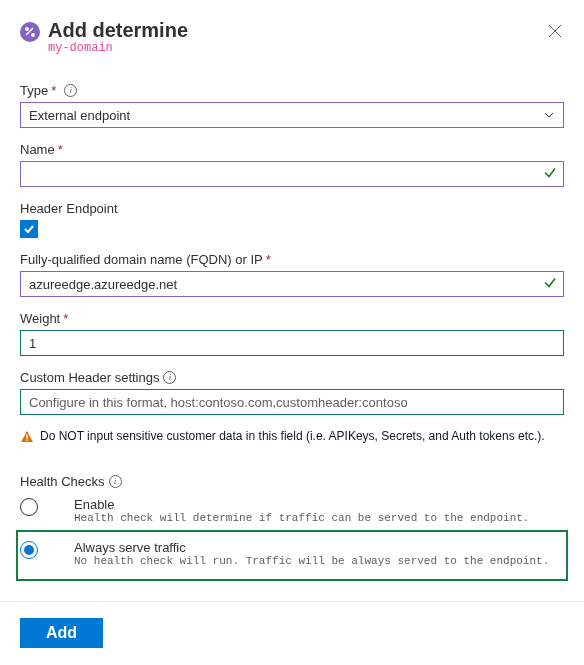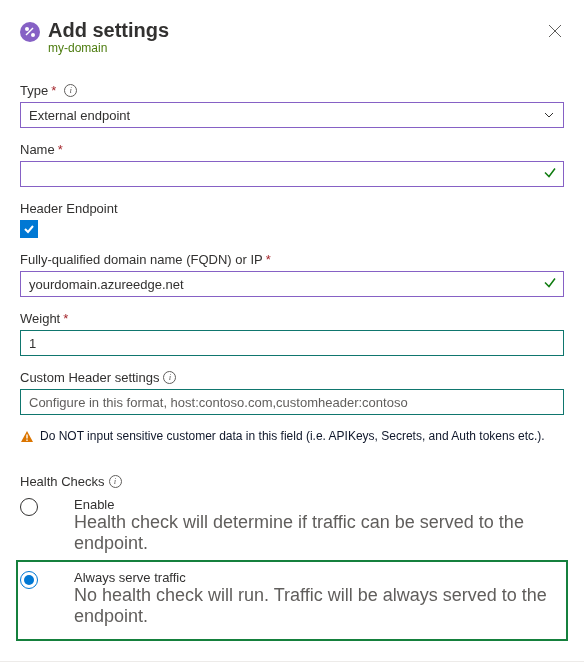--- a/index.html
+++ b/index.html
@@ -18,21 +18,21 @@
     width: 20px; height: 20px; flex: 0 0 20px;
     border-radius: 50%;
     background: #8661c5;
     position: relative;
     margin-top: 4px;
     margin-right: 8px;
   }
   .header-icon svg { position:absolute; top:2px; left:2px; }
   .header-titles { flex: 1; }
   .header-title { font-size: 20px; font-weight: 600; line-height: 24px; }
-  .header-sub { font-size: 12px; color: #4d7c0f; margin-top: -1px; }
+  .header-sub { font-size: 12px; color: #ec4899; margin-top: -1px; font-family: Liberation Mono, monospace; }
   .close {
     width: 16px; height: 16px; cursor: pointer;
     margin-top: 6px;
     color: #605e5c;
   }
   .form { margin-top: 28px; }
   .field { margin-bottom: 14px; }
   .field-label { display: flex; align-items: center; margin-bottom: 4px; font-size: 13px;}
   .req { color: #a4262c; margin-left: 3px; margin-right: 4px;}
   .info {
@@ -78,55 +78,55 @@
   .radio-outer {
     width:18px;height:18px;border:1px solid #323130;border-radius:50%;
     flex:0 0 18px; margin-right:8px; margin-top:1px;
     display:flex;align-items:center;justify-content:center;
     cursor:pointer;
   }
   .radio-outer.selected { border-color:#0078d4; }
   .radio-inner { width:10px;height:10px;border-radius:50%;background:#0078d4;}
   .radio-texts { }
   .radio-label { font-size:13px; }
-  .radio-sub { font-size:18px; color:#605e5c; }
+  .radio-sub { font-size:11px; color:#605e5c;font-family:Liberation Mono, monospace; }
   .highlight-box {
     border: 2px solid #15803d;
     padding: 4px 6px 6px 2px;
     margin-left:-4px; margin-right:-4px;
   }
   .footer-sep {
     border-top:1px solid #edebe9;
     margin: 20px -20px 16px -20px;
   }
   .add-btn {
-    background:#0078d4; color:#000000;
+    background:#0078d4; color:#ffffff;
     border:none; padding:6px 26px;
-    font-size:11px; font-weight:600;
+    font-size:16px; font-weight:600;
     cursor:pointer;
   }
   .health-label { margin-top: 8px; }
 </style>
 </head>
 <body>
 
 <div class="panel">
 
   <div class="header">
     <div class="header-icon">
       <svg width="16" height="16" viewBox="0 0 16 16">
           <g fill="#fff">
             <circle cx="5" cy="5" r="2"></circle>
             <circle cx="11" cy="11" r="2"></circle>
             <path d="M4 11 L11 4" stroke="#fff" stroke-width="1.5" fill="none"></path>
           </g>
         </svg>
     </div>
     <div class="header-titles">
-      <div class="header-title">Add settings</div>
+      <div class="header-title">Add determine</div>
       <div class="header-sub">my-domain</div>
     </div>
     <div class="close">
       <svg width="14" height="14" viewBox="0 0 14 14">
           <path d="M1 1 L13 13 M13 1 L1 13" stroke="#605e5c" stroke-width="1"></path>
         </svg>
     </div>
   </div>
 
   <div class="form">
@@ -169,21 +169,21 @@
           </svg>
       </div>
     </div>
 
     <div class="field">
       <div class="field-label">
         <span>Fully-qualified domain name (FQDN) or IP</span>
         <span class="req">*</span>
       </div>
       <div class="text-input purple">
-        <span class="val">yourdomain.azureedge.net</span>
+        <span class="val">azureedge.azureedge.net</span>
         <span class="check-ok">
           <svg width="14" height="14" viewBox="0 0 14 14">
               <path d="M2 7 L6 11 L12 3" stroke="#107c10" stroke-width="1.5" fill="none"></path>
             </svg>
         </span>
       </div>
     </div>
 
     <div class="field">
       <div class="field-label">

